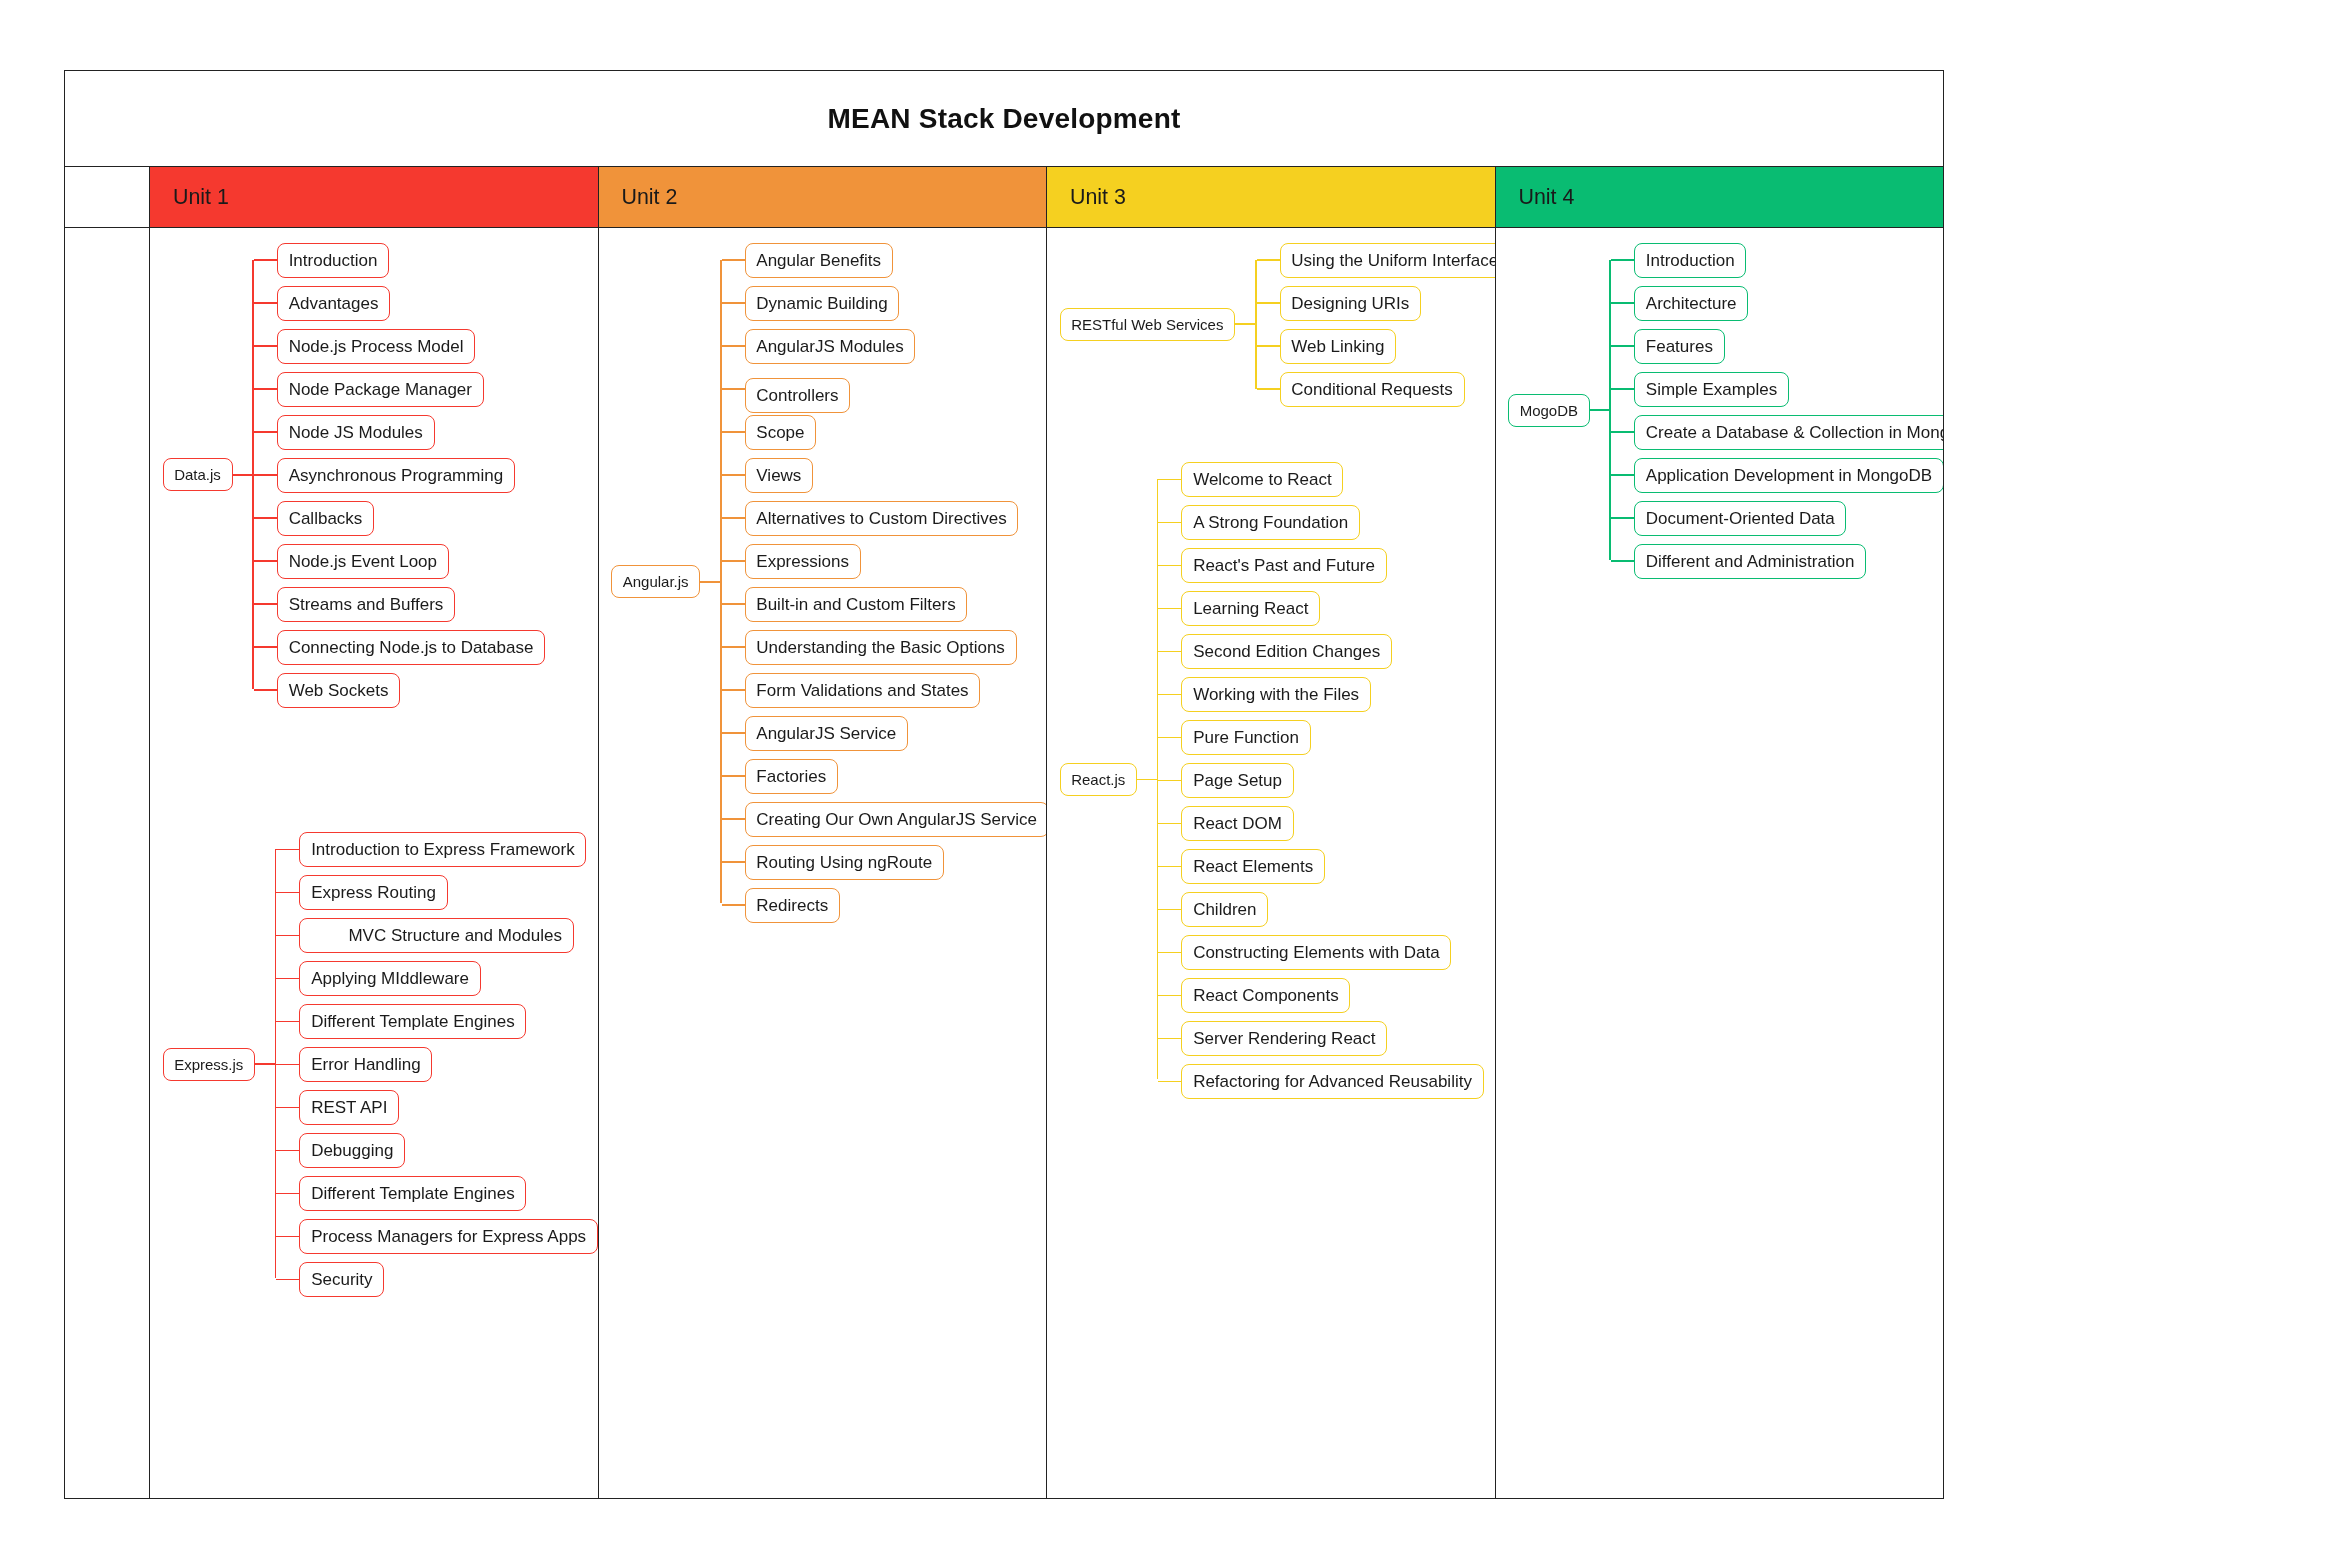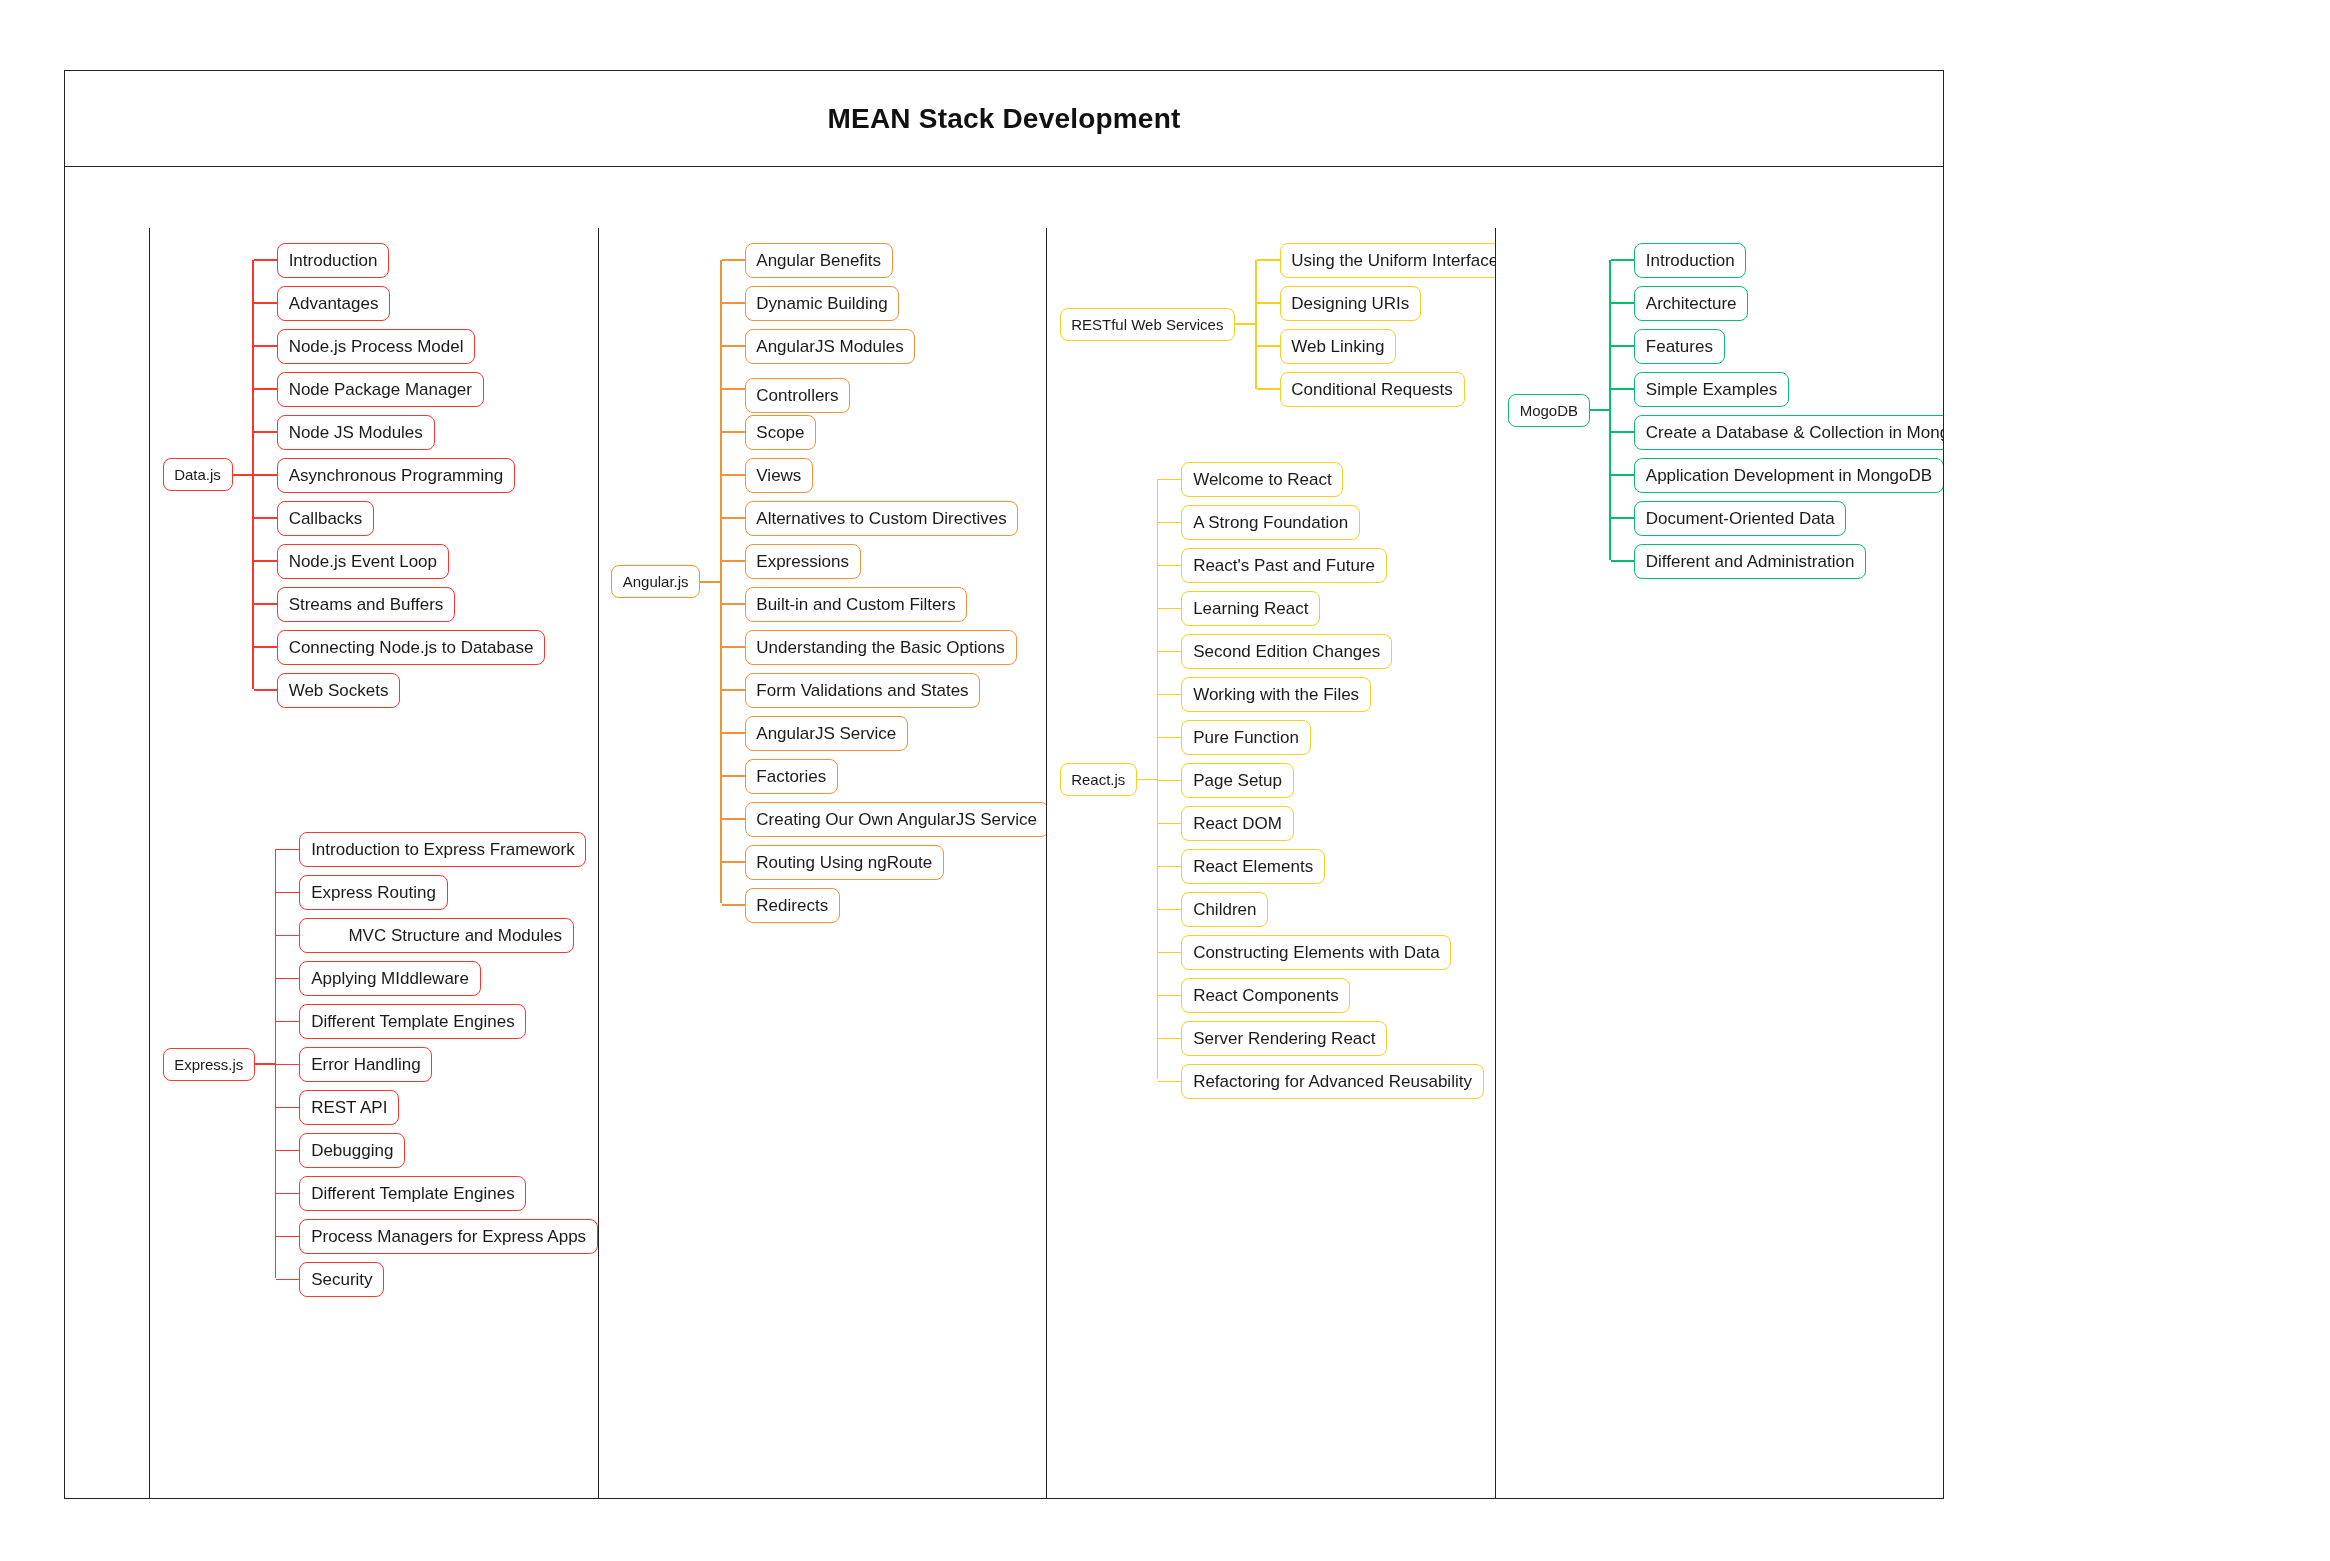--- a/index.html
+++ b/index.html
@@ -126,20 +126,35 @@
 </head>
 <body>
 
 <div id="page">
   <div class="frame">
 
     <div class="title-bar">
       <div class="title-text">MEAN Stack Development</div>
     </div>
 
+    <div class="unit-header-row">
+      <div class="gutter-cell"></div>
+      <div class="unit-header" style="background: rgb(245, 57, 47);">
+        <span>Unit 1</span>
+      </div>
+      <div class="unit-header" style="background: rgb(240, 147, 58);">
+        <span>Unit 2</span>
+      </div>
+      <div class="unit-header" style="background: rgb(245, 208, 32);">
+        <span>Unit 3</span>
+      </div>
+      <div class="unit-header" style="background: rgb(9, 188, 114);">
+        <span>Unit 4</span>
+      </div>
+    </div>
 
     <div class="columns-row">
       <div class="col-gutter"></div>
       <div class="unit-col">
           <div class="group" style="top: 10.7px; left: 12.5px;">
             <div class="root-wrap" style="height: 472px;">
               <div class="node root-node" style="border-color: rgb(245, 57, 47);">Data.js</div>
               <div class="root-connector" style="background: rgb(245, 57, 47);"></div>
             </div>
             <div style="width: 1.8px; height: 429px; margin-top: 21.4px; background: rgb(245, 57, 47); flex: 0 0 1.8px;"></div>

